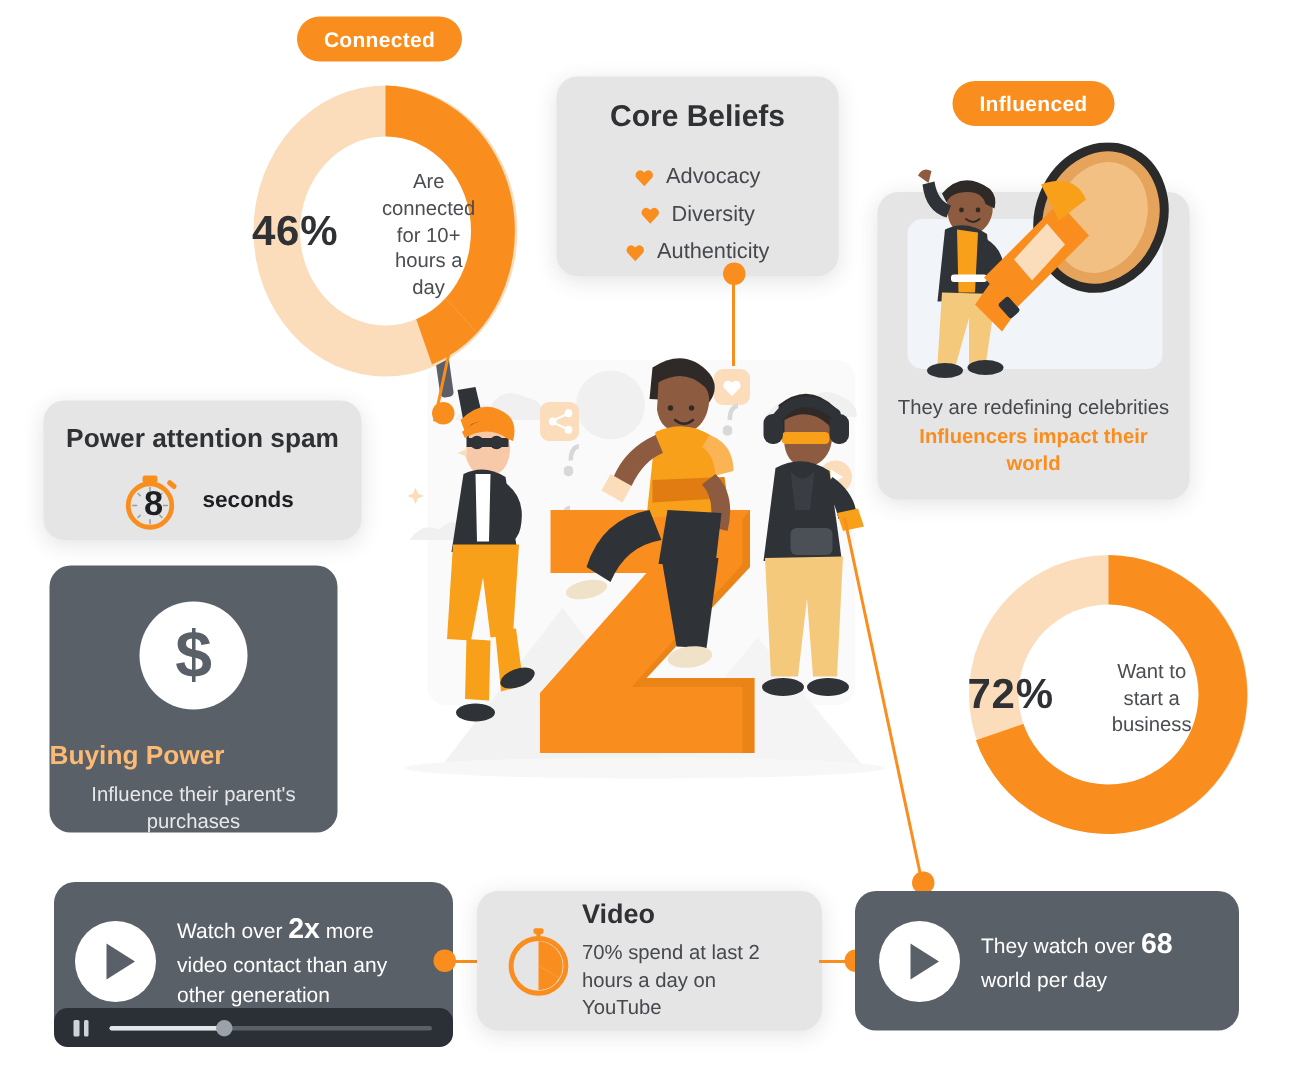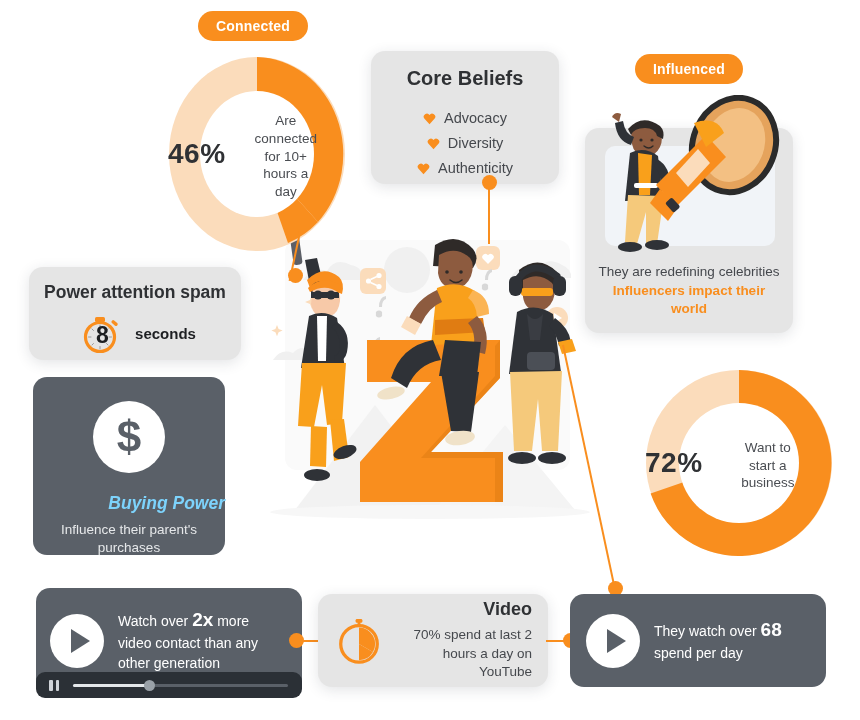--- a/index.html
+++ b/index.html
@@ -69,21 +69,21 @@
   }
   .att-sec { font-size:15px; font-weight:bold; color:#1d1f22; margin-left:4px;}
 
   
   .bp-circle {
     width:72px; height:72px; border-radius:50%; background:#fff;
     display:flex; align-items:center; justify-content:center;
     font-size:44px; font-weight:bold; color:#5a6068; line-height:1;
     margin:0 auto;
   }
-  .bp-title { color:#7dd3fc; font-weight:bold; font-size:17.5px; text-align:right; margin-top:20px;font-style:italic;}
+  .bp-title { color:#fdba74; font-weight:bold; font-size:17.5px; text-align:left; margin-top:20px;}
   .bp-sub { color:#e6e8ea; font-size:13.5px; text-align:center; line-height:1.35; margin-top:7px; padding:0 16px;}
 
   
   .playbtn {
     width:54px; height:54px; border-radius:50%; background:#fff;
     display:flex; align-items:center; justify-content:center;
     flex:0 0 auto;
   }
   .play-tri {
     width:0; height:0;
@@ -398,31 +398,31 @@
   <div class="line-h" style="left:300px; top:640px; width:22px;"></div>
 
   <div class="card abs" style="left:318px; top:594px; width:230px; height:93px; display:flex; align-items:center; padding:0 16px;">
     <svg viewBox="0 0 52 52" width="50" height="50" style="flex:0 0 auto;">
       <circle cx="26" cy="29" r="19" fill="none" stroke="#F98E1E" stroke-width="3.4"></circle>
       <path d="M26 29 L26 12 A17 17 0 0 1 40.5 37.5 Z" fill="#F98E1E"></path>
       <path d="M26 29 L40.5 37.5 A17 17 0 0 1 26 46 Z" fill="#F98E1E"></path>
       <rect x="22.5" y="3" width="7" height="4" rx="1.4" fill="#F98E1E"></rect>
       <rect x="24.5" y="6" width="3" height="4" fill="#F98E1E"></rect>
     </svg>
-    <div style="margin-left:26px;text-align:right;">
+    <div style="margin-left:4px;">
       <div class="vc-title">Video</div>
       <div class="vc-sub">70% spend at last 2 hours a day on YouTube</div>
     </div>
   </div>
   <div class="line-h" style="left:546px; top:640px; width:22px;"></div>
   <div class="dot" style="left:563px; top:633px;"></div>
 
   <div class="card-dark abs" style="left:570px; top:594px; width:256px; height:93px; display:flex; align-items:center; padding:0 16px;">
     <div class="playbtn">
         <div class="play-tri"></div>
       </div>
     <div class="vid-txt" style="margin-left:14px;">
       <span>They watch over </span><b>68</b><br>
-      <span>spend per day</span>
+      <span>world per day</span>
     </div>
   </div>
 
 </div>
 
 </body></html>

